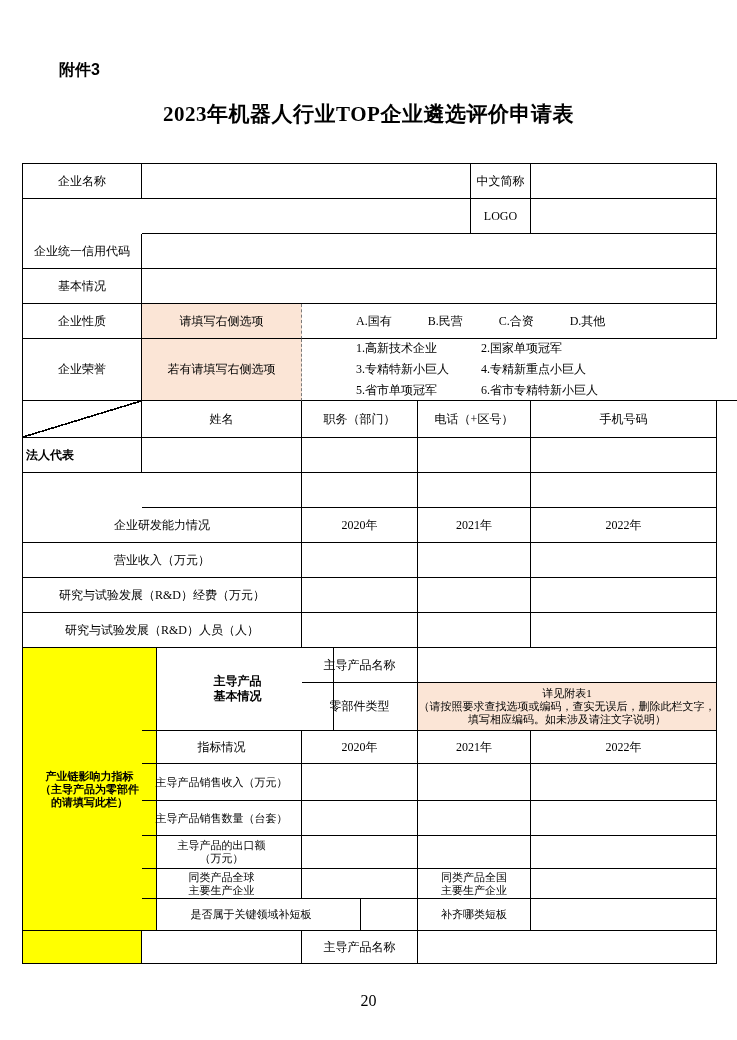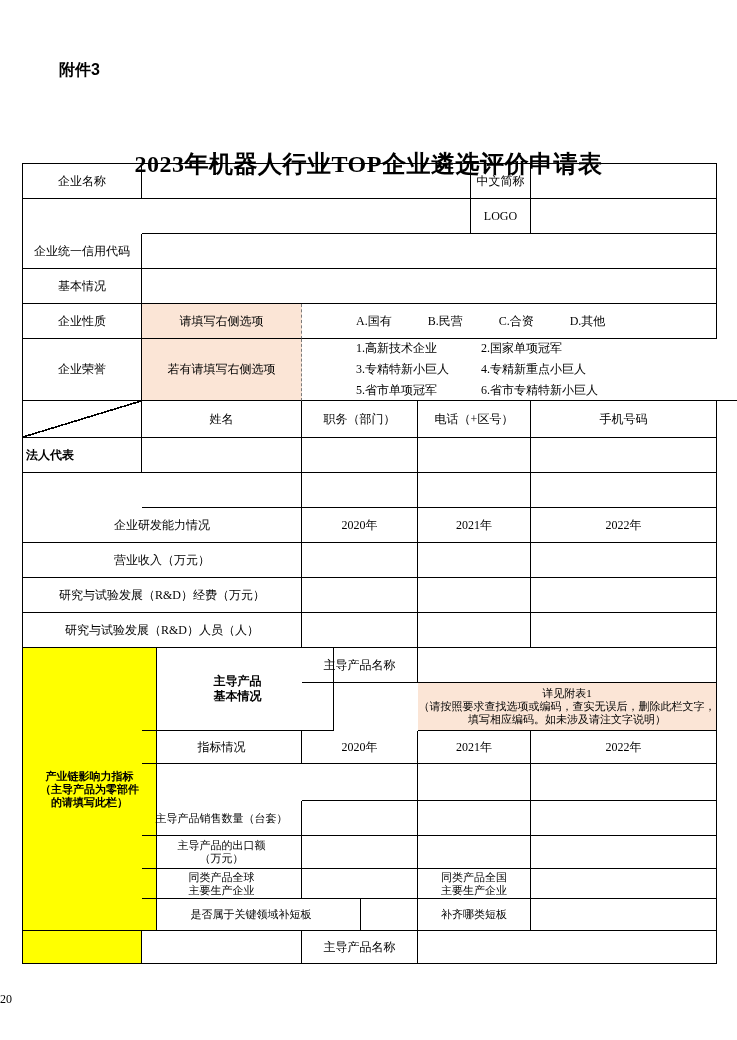--- a/index.html
+++ b/index.html
@@ -6,21 +6,21 @@
   body{
     width:737px;height:1040px;position:relative;background:#ffffff;
     font-family:"Liberation Serif","DejaVu Serif",serif;color:#000;
   }
   .attachment{
     position:absolute;left:59px;top:60px;font-size:16px;font-weight:bold;
     font-family:"Liberation Sans","DejaVu Sans",sans-serif;
   }
   .title{
     position:absolute;left:0;top:100px;width:737px;text-align:center;
-    font-size:24px;font-weight:bold;letter-spacing:.5px;margin-top:48px;
+    font-size:21px;font-weight:bold;letter-spacing:.5px;
   }
   .tbl{
     position:absolute;left:22px;top:163px;width:694px;height:800px;
     border-top:1px solid #000;border-left:1px solid #000;
   }
   .c{
     position:absolute;box-sizing:border-box;
     border-right:1px solid #000;border-bottom:1px solid #000;
     display:flex;align-items:center;justify-content:center;
     text-align:center;font-size:12px;line-height:15px;
@@ -37,21 +37,21 @@
       transparent calc(50% - 0.8px),#000 calc(50% - 0.8px),
       #000 calc(50% + 0.8px),transparent calc(50% + 0.8px));
   }
   .optrow{display:flex;gap:36px;padding-left:54px;justify-content:flex-start;}
   .honors{
     display:grid;grid-template-columns:125px auto;
     row-gap:6px;column-gap:0;align-content:center;
     justify-content:flex-start;padding-left:54px;text-align:left;
   }
   .note-body{display:block;}
-  .pgnum{position:absolute;left:0;top:992px;width:737px;text-align:left;font-size:12px;}
+  .pgnum{position:absolute;left:0;top:992px;width:737px;text-align:center;font-size:16px;}
 </style>
 </head>
 <body>
 
 <div class="attachment">附件3</div>
 <div class="title">2023年机器人行业TOP企业遴选评价申请表</div>
 
 <div class="tbl">
 
   <div class="c" style="left:0;top:0;width:119px;height:35px">企业名称</div>
@@ -128,30 +128,32 @@
 
   <div class="c yellow bold pre sm" style="left:0;top:484px;width:134px;height:283px">产业链影响力指标
 （主导产品为零部件
 的请填写此栏）</div>
 
   <div class="c bold pre" style="left:119px;top:484px;width:192px;height:83px">主导产品
 基本情况</div>
   <div class="c" style="left:279px;top:484px;width:116px;height:35px">主导产品名称</div>
   <div class="c" style="left:395px;top:484px;width:299px;height:35px"></div>
 
+  <div class="c" style="left:279px;top:519px;width:116px;height:48px">零部件类型</div>
   <div class="c peach sm" style="left:395px;top:519px;width:299px;height:48px;flex-direction:column;justify-content:center">
     <span class="note-body">详见附表1</span>
     <span class="note-body">（请按照要求查找选项或编码，查实无误后，删除此栏文字，填写相应编码。如未涉及请注文字说明）</span>
   </div>
 
   <div class="c" style="left:119px;top:567px;width:160px;height:33px">指标情况</div>
   <div class="c" style="left:279px;top:567px;width:116px;height:33px">2020年</div>
   <div class="c" style="left:395px;top:567px;width:113px;height:33px">2021年</div>
   <div class="c" style="left:508px;top:567px;width:186px;height:33px">2022年</div>
 
+  <div class="c sm" style="left:119px;top:600px;width:160px;height:37px">主导产品销售收入（万元）</div>
   <div class="c" style="left:279px;top:600px;width:116px;height:37px"></div>
   <div class="c" style="left:395px;top:600px;width:113px;height:37px"></div>
   <div class="c" style="left:508px;top:600px;width:186px;height:37px"></div>
 
   <div class="c sm" style="left:119px;top:637px;width:160px;height:35px">主导产品销售数量（台套）</div>
   <div class="c" style="left:279px;top:637px;width:116px;height:35px"></div>
   <div class="c" style="left:395px;top:637px;width:113px;height:35px"></div>
   <div class="c" style="left:508px;top:637px;width:186px;height:35px"></div>
 
   <div class="c sm pre" style="left:119px;top:672px;width:160px;height:33px">主导产品的出口额

